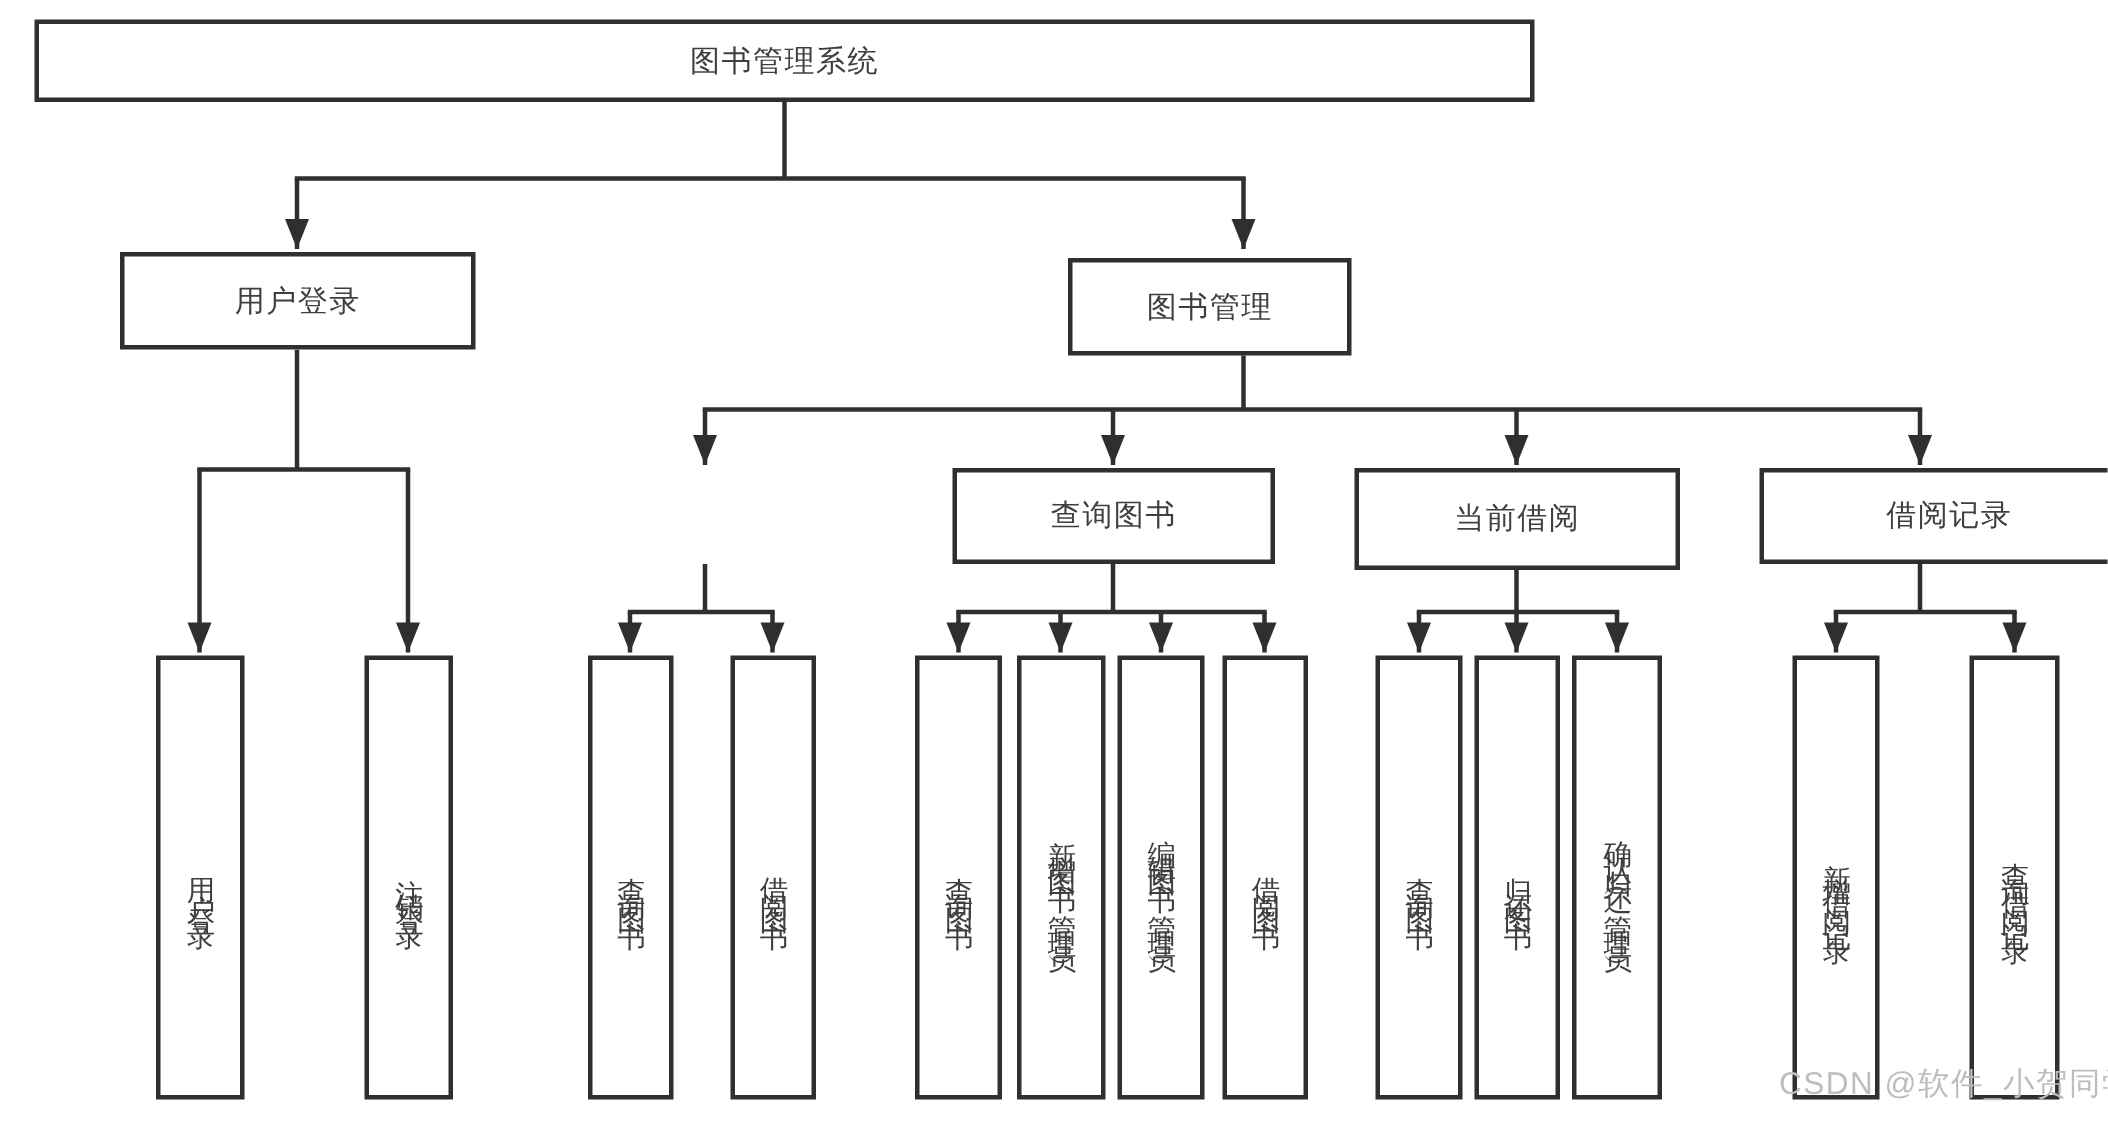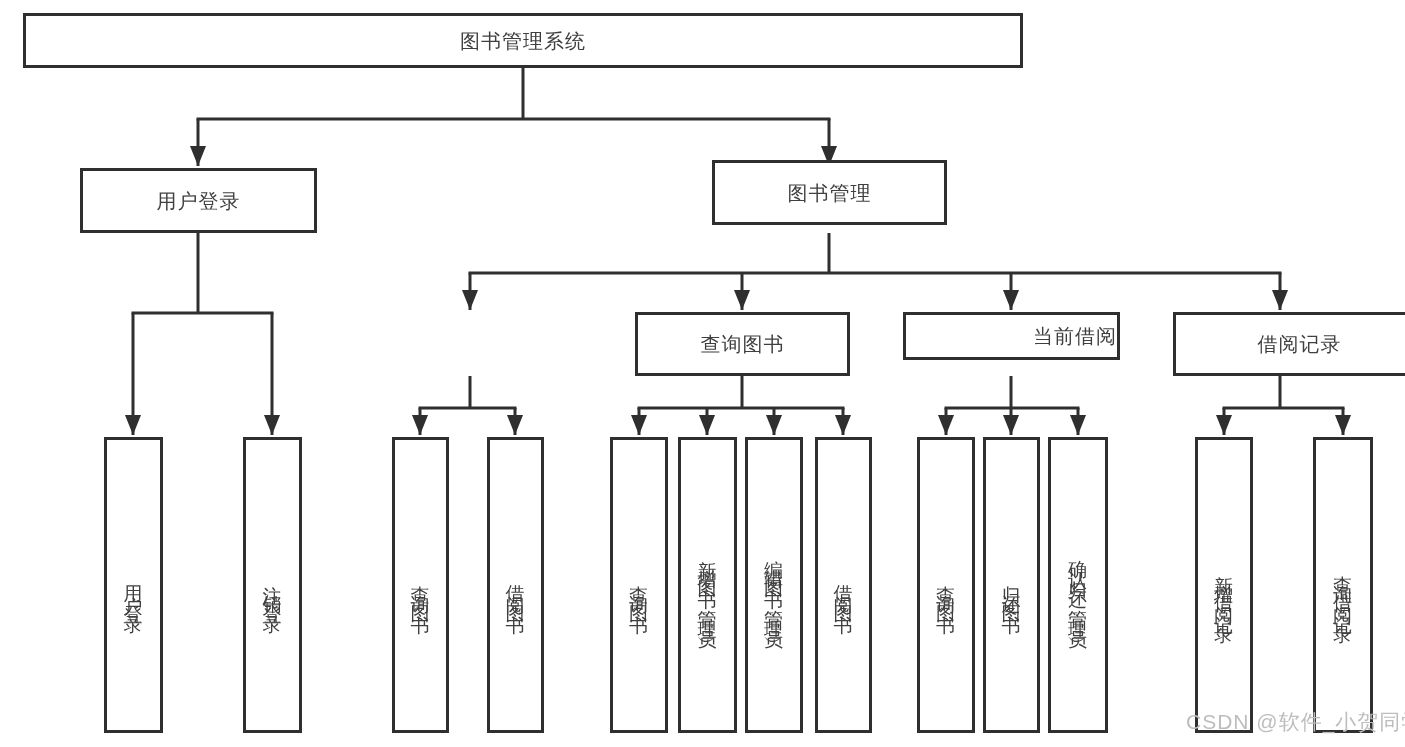--- a/index.html
+++ b/index.html
@@ -37,24 +37,24 @@
     writing-mode: vertical-rl;
     text-orientation: mixed;
     font-size: 19px;
     letter-spacing: 10px;
     line-height: 1;
     padding-top: 10px;
   }
   
   .b-root           { left: 23px;   top: 13px;  width: 1000px; height: 55px; }
   .b-user-login     { left: 80px;   top: 168px; width: 237px;  height: 65px; }
-  .b-book-mgmt      { left: 712px;  top: 160px; width: 235px;  height: 65px; }
+  .b-book-mgmt      { left: 712px;  top: 172px; width: 189px;  height: 65px; }
   .b-new-book-rec   { left: 363px;  top: 312px; width: 214px;  height: 64px; }
   .b-book-borrow    { left: 635px;  top: 312px; width: 215px;  height: 64px; }
-  .b-current-borrow { left: 903px;  top: 312px; width: 217px;  height: 48px; justify-content: flex-end; }
+  .b-current-borrow { left: 903px;  top: 312px; width: 217px;  height: 68px; }
   .b-borrow-record  { left: 1173px; top: 312px; width: 253px;  height: 64px; }
   .b-login-sub      { left: 104px;  top: 437px; width: 59px;   height: 296px; }
   .b-logout         { left: 243px;  top: 437px; width: 59px;   height: 296px; }
   .b-nbr-query      { left: 392px;  top: 437px; width: 57px;   height: 296px; }
   .b-nbr-borrow     { left: 487px;  top: 437px; width: 57px;   height: 296px; }
   .b-bb-query       { left: 610px;  top: 437px; width: 58px;   height: 296px; }
   .b-bb-add         { left: 678px;  top: 437px; width: 59px;   height: 296px; }
   .b-bb-edit        { left: 745px;  top: 437px; width: 58px;   height: 296px; }
   .b-bb-borrow      { left: 815px;  top: 437px; width: 57px;   height: 296px; }
   .b-cb-query       { left: 917px;  top: 437px; width: 58px;   height: 296px; }

